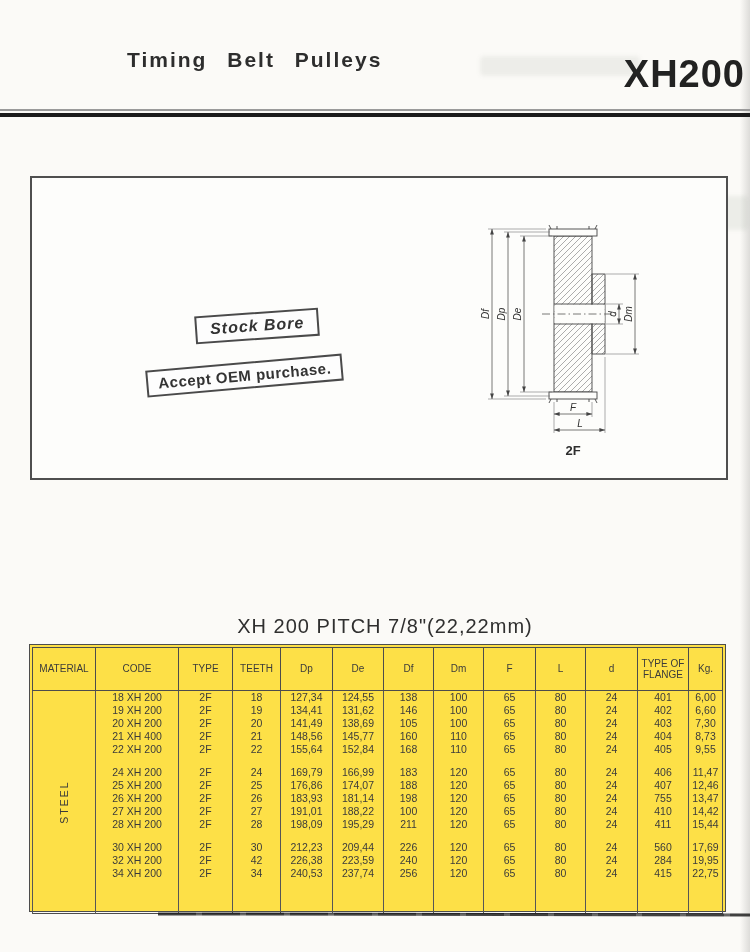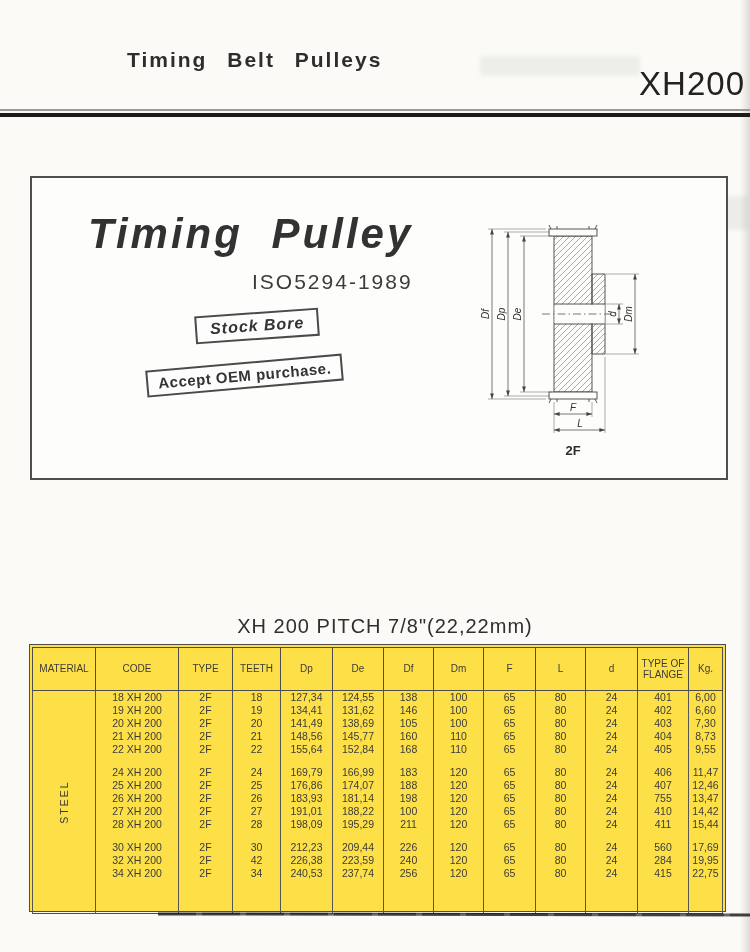--- a/index.html
+++ b/index.html
@@ -7,22 +7,22 @@
     width:750px;height:952px;position:relative;overflow:hidden;
     background:#fbfaf7;
     font-family:"Liberation Sans","DejaVu Sans",sans-serif;
     color:#333;
   }
   .edge-shade{position:absolute;right:0;top:0;width:10px;height:100%;
     background:linear-gradient(90deg,rgba(0,0,0,0) 0%,rgba(0,0,0,0.12) 100%);}
   
   .page-title{position:absolute;left:127px;top:48px;font-size:21px;font-weight:bold;
     letter-spacing:2px;word-spacing:12px;color:#2d2d2d;}
-  .model-code{position:absolute;right:5px;top:53px;font-size:33px;font-weight:normal;
-    letter-spacing:1px;color:#222;margin-top:12px;}
+  .model-code{position:absolute;right:5px;top:53px;font-size:38px;font-weight:bold;
+    letter-spacing:1px;color:#222;}
   .bleed1{position:absolute;left:480px;top:56px;width:160px;height:20px;border-radius:4px;
     background:rgba(60,70,60,0.07);filter:blur(2px);}
   .bleed2{position:absolute;left:690px;top:196px;width:58px;height:34px;border-radius:4px;
     background:rgba(60,90,60,0.08);filter:blur(2px);}
   .rule-thin{position:absolute;left:0;top:109px;width:750px;height:2px;background:#9a9a9a;}
   .rule-thick{position:absolute;left:0;top:113px;width:750px;height:4px;background:#1b1b1b;}
   
   .promo-box{position:absolute;left:30px;top:176px;width:694px;height:300px;
     border:2px solid #4f4f4f;background:#fdfdfb;}
   .promo-heading{position:absolute;left:56px;top:32px;font-size:42px;font-weight:bold;
@@ -69,22 +69,20 @@
 <div class="edge-shade"></div>
 
 <div class="page-title">Timing Belt Pulleys</div>
 <div class="model-code">XH200</div>
 <div class="bleed1"></div>
 <div class="bleed2"></div>
 <div class="rule-thin"></div>
 <div class="rule-thick"></div>
 
 <div class="promo-box">
-  <div class="promo-heading">Timing Pulley</div>
-  <div class="promo-standard">ISO5294-1989</div>
   <div class="badge badge1">Stock Bore</div>
   <div class="badge badge2">Accept OEM purchase.</div>
 
   <svg class="drawing" viewBox="0 0 200 245" xmlns="http://www.w3.org/2000/svg">
     <defs>
       <pattern id="hatch" patternUnits="userSpaceOnUse" width="6" height="6">
         <path d="M0,6 L6,0" stroke="#8a8a8a" stroke-width="0.7"></path>
       </pattern>
       <marker id="arr" markerWidth="9" markerHeight="9" refX="7" refY="3" orient="auto-start-reverse">
         <path d="M0,0.6 L7,3 L0,5.4 z" fill="#444"></path>
@@ -201,21 +199,21 @@
           <td>138,69</td>
           <td>105</td>
           <td>100</td>
           <td>65</td>
           <td>80</td>
           <td>24</td>
           <td>403</td>
           <td>7,30</td>
         </tr>
         <tr class="r">
-          <td>21 XH 200</td>
+          <td>21 XH 400</td>
           <td>2F</td>
           <td>21</td>
           <td>148,56</td>
           <td>145,77</td>
           <td>160</td>
           <td>110</td>
           <td>65</td>
           <td>80</td>
           <td>24</td>
           <td>404</td>

